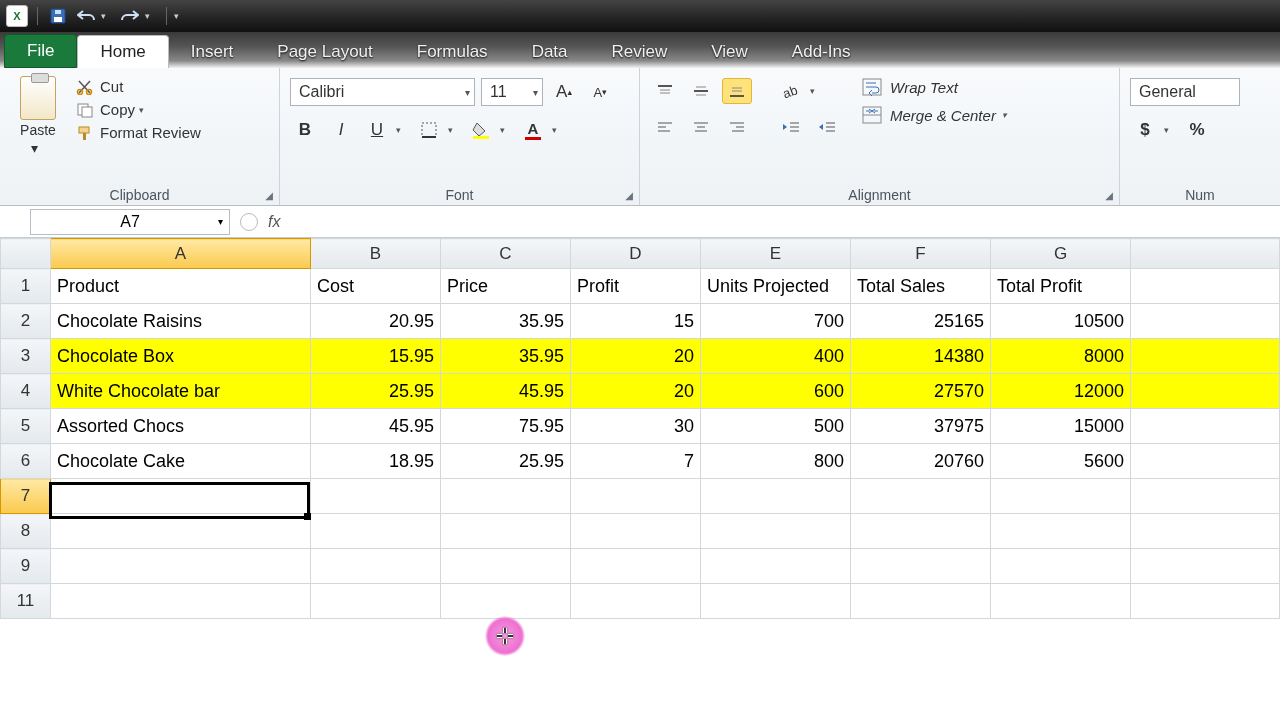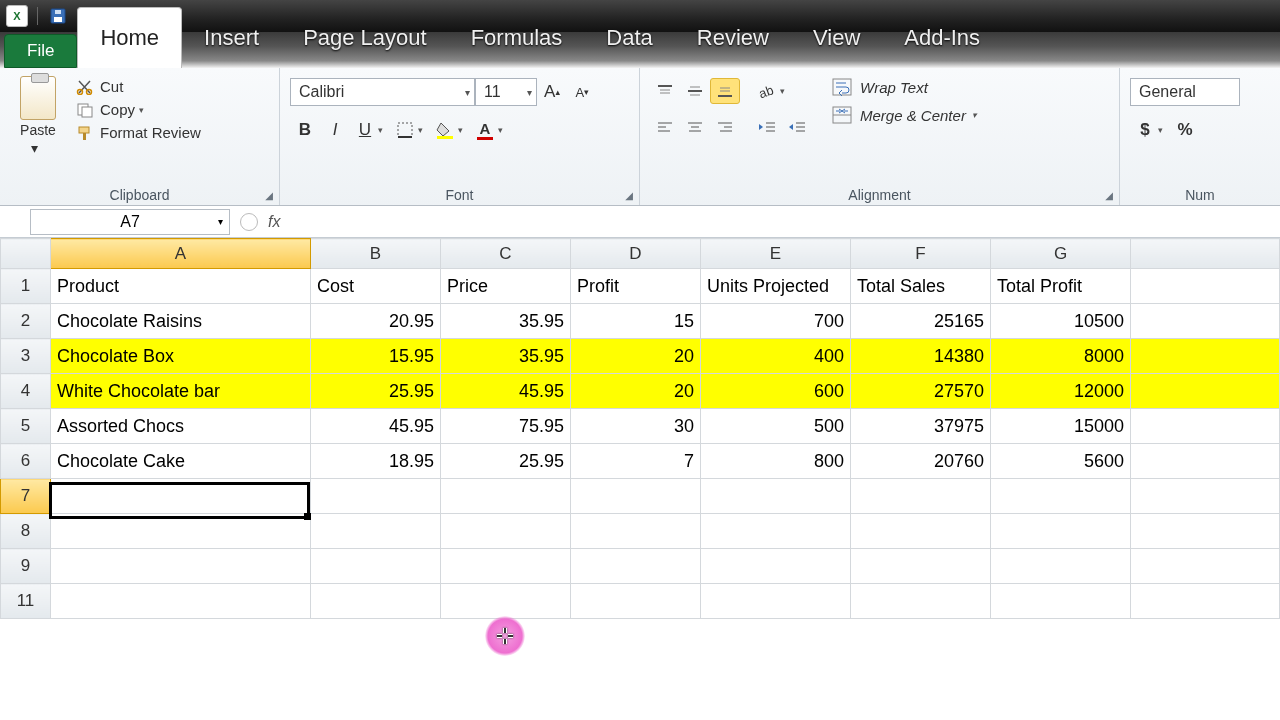--- a/index.html
+++ b/index.html
@@ -7,21 +7,21 @@
 
 
 .titlebar { height: 32px; background: linear-gradient(#444,#222 60%,#111); display: flex; align-items: center; padding: 0 6px; gap: 6px; }
 .titlebar .qat-btn { width: 22px; height: 22px; display: flex; align-items: center; justify-content: center; color: #eee; border-radius: 3px; }
 .titlebar .sep { width: 1px; height: 18px; background: #666; margin: 0 3px; }
 .excel-logo { width: 22px; height: 22px; background: #fff; border-radius: 3px; display: flex; align-items: center; justify-content: center; font-size: 11px; font-weight: bold; color: #1c7430; border:1px solid #bbb;}
 
 
 .tabbar { height: 36px; background: linear-gradient(#3a3a3a,#555 40%,#888 80%, #f3f3f3); display: flex; align-items: flex-end; padding-left: 4px; gap: 0; }
 .file-tab { background: #1a7a3c; color: #fff; padding: 6px 22px; font-size: 17px; border-radius: 4px 4px 0 0; border:1px solid #0e5a28; }
-.tab { padding: 17px 22px; font-size: 22px; color: #222; cursor: pointer; }
+.tab { padding: 6px 22px; font-size: 17px; color: #222; cursor: pointer; }
 .tab.active { background: #fff; border-radius: 4px 4px 0 0; border:1px solid #bbb; border-bottom:none; font-weight:normal;}
 .tab:not(.active){ color:#f0f0f0; text-shadow:0 1px 2px #000;}
 
 
 .ribbon { height: 138px; background: linear-gradient(#f8fafc,#eef2f5); border-bottom: 1px solid #b6bdc5; display: flex; }
 .group { border-right: 1px solid #ccd3da; padding: 4px 10px 2px 10px; display: flex; flex-direction: column; justify-content: space-between; }
 .group-label { text-align: center; font-size: 14px; color: #4a5560; padding-top: 2px; position:relative;}
 .group-label .launcher{ position:absolute; right:-4px; bottom:2px; font-size:10px; color:#6a7580;}
 .group-body { display: flex; align-items: flex-start; gap: 10px; flex:1;}
 
@@ -29,21 +29,21 @@
 .paste-big { width: 56px; display:flex; flex-direction:column; align-items:center; gap:2px; padding-top:4px;}
 .paste-big .clip-icon{ width:36px; height:44px; border:1px solid #c2a366; background:linear-gradient(#fff,#f3e7c8); border-radius:3px; position:relative;}
 .paste-big .clip-icon::before{content:""; position:absolute; top:-4px; left:10px; width:16px; height:8px; border:1px solid #999; background:#ddd; border-radius:2px;}
 .paste-big span{ font-size:14px; color:#333;}
 .vstack { display:flex; flex-direction:column; gap:6px; justify-content:center; padding-top:6px;}
 .vstack div{ font-size:15px; color:#333; display:flex; align-items:center; gap:6px;}
 .mini-icon{ width:18px; height:16px; display:inline-block; }
 
 
 .fontbox{ display:flex; flex-direction:column; gap:10px; padding-top:6px;}
-.row{ display:flex; gap:0; align-items:center;}
+.row{ display:flex; gap:6px; align-items:center;}
 .combo{ height:28px; border:1px solid #abb3bd; background:#fff; display:flex; align-items:center; padding:0 8px; font-size:16px; color:#333; position:relative;}
 .combo .arrow{ position:absolute; right:4px; font-size:10px; color:#555;}
 .fmt-btn{ width:30px; height:28px; border:1px solid transparent; display:flex; align-items:center; justify-content:center; font-size:17px; color:#333; border-radius:3px;}
 .split-arrow{ font-size:9px; color:#555; margin-left:-2px; width:12px;}
 
 
 .align-grid{ display:flex; flex-direction:column; gap:10px; padding-top:6px;}
 .align-btn{ width:30px; height:26px; display:flex; align-items:center; justify-content:center;}
 .align-btn.sel{ background:#ffe27a; border:1px solid #e0b838; border-radius:3px;}
 .wrap-merge{ display:flex; flex-direction:column; gap:10px; padding-top:6px; margin-left:10px;font-style:italic;}

